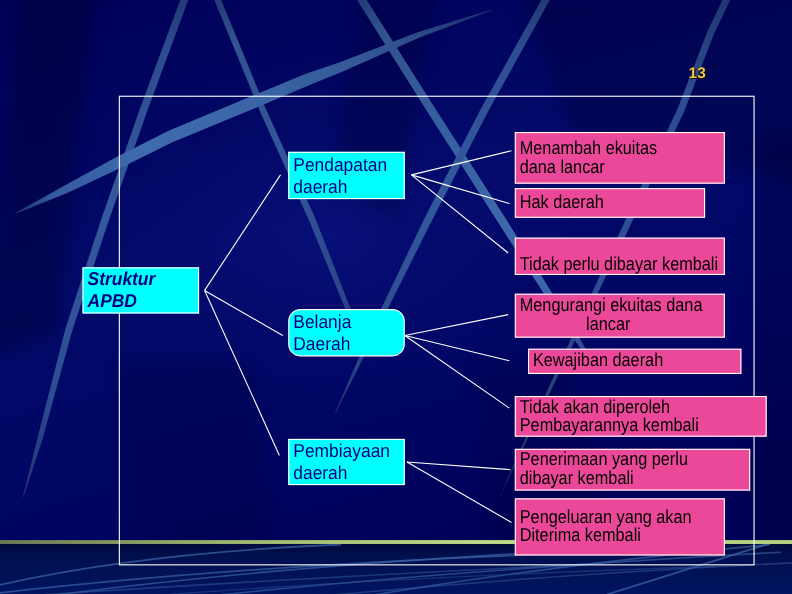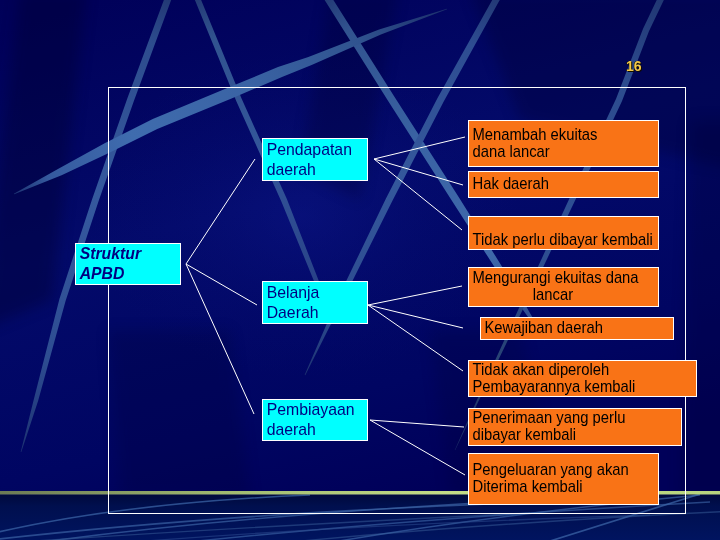--- a/index.html
+++ b/index.html
@@ -8,21 +8,21 @@
   #slide{position:relative;width:720px;height:540px;overflow:hidden;background:#00005e;}
   #bg,#links{position:absolute;left:0;top:0;width:720px;height:540px;}
   #links{pointer-events:none;}
   #frame{position:absolute;left:108px;top:87px;width:578px;height:427px;
          border:1px solid #ffffff;box-sizing:border-box;}
   .box{position:absolute;box-sizing:border-box;border:1px solid #ffffff;
        overflow:hidden;white-space:nowrap;display:flex;flex-direction:column;
        justify-content:center;}
   .cyan{background:#00ffff;color:#000080;}
   .cyan .t{line-height:20px;font-size:17px;transform:scaleX(0.93);}
-  .green{background:#f97316;color:#000000;text-align:left;}
+  .green{background:#ec4899;color:#000000;text-align:left;}
   .green .t{line-height:16.6px;font-size:17px;transform:scaleX(0.87);
             transform-origin:0 50%;padding-left:4px;}
   .bold{font-weight:bold;}
   .slidenum{position:absolute;left:626px;top:59px;color:#f2c84a;
             font-weight:bold;font-size:14px;line-height:14px;
             text-shadow:1px 1px 0 #120c00, -0.5px 0 0 #120c00, 0 -0.5px 0 #120c00;}
 </style>
 </head>
 <body>
 
@@ -157,39 +157,39 @@
           <div>Struktur</div>
           <div>APBD</div>
         </div>
       </div>
       <div class="box cyan" style="left: 262px; top: 138px; width: 106px; height: 43px;">
         <div class="t">
           <div>Pendapatan</div>
           <div>daerah</div>
         </div>
       </div>
-      <div class="box cyan" style="left: 262px; top: 281px; width: 106px; height: 43px;">
+      <div class="box cyan" style="left: 262px; top: 281px; width: 106px; height: 43px; border-radius: 11px;">
         <div class="t">
           <div>Belanja</div>
           <div>Daerah</div>
         </div>
       </div>
       <div class="box cyan" style="left: 262px; top: 399px; width: 106px; height: 42px;">
         <div class="t">
           <div>Pembiayaan</div>
           <div>daerah</div>
         </div>
       </div>
       <div class="box green" style="left: 468px; top: 120px; width: 191px; height: 47px;">
         <div class="t">
           <div>Menambah ekuitas</div>
           <div>dana lancar</div>
         </div>
       </div>
-      <div class="box green" style="left: 468px; top: 171px; width: 191px; height: 27px;">
+      <div class="box green" style="left: 468px; top: 171px; width: 173px; height: 27px;">
         <div class="t">
           <div>Hak daerah</div>
         </div>
       </div>
       <div class="box green" style="left: 468px; top: 216px; width: 191px; height: 34px; justify-content: flex-end;">
         <div class="t">
           <div>Tidak perlu dibayar kembali</div>
         </div>
       </div>
       <div class="box green" style="left: 468px; top: 267px; width: 191px; height: 40px; text-align: center;">
@@ -216,14 +216,14 @@
         </div>
       </div>
       <div class="box green" style="left: 468px; top: 453px; width: 191px; height: 52px;">
         <div class="t">
           <div>Pengeluaran yang akan</div>
           <div>Diterima kembali</div>
         </div>
       </div>
     </div>
 
-  <div class="slidenum">16</div>
+  <div class="slidenum">13</div>
 </div>
 
 </body></html>

